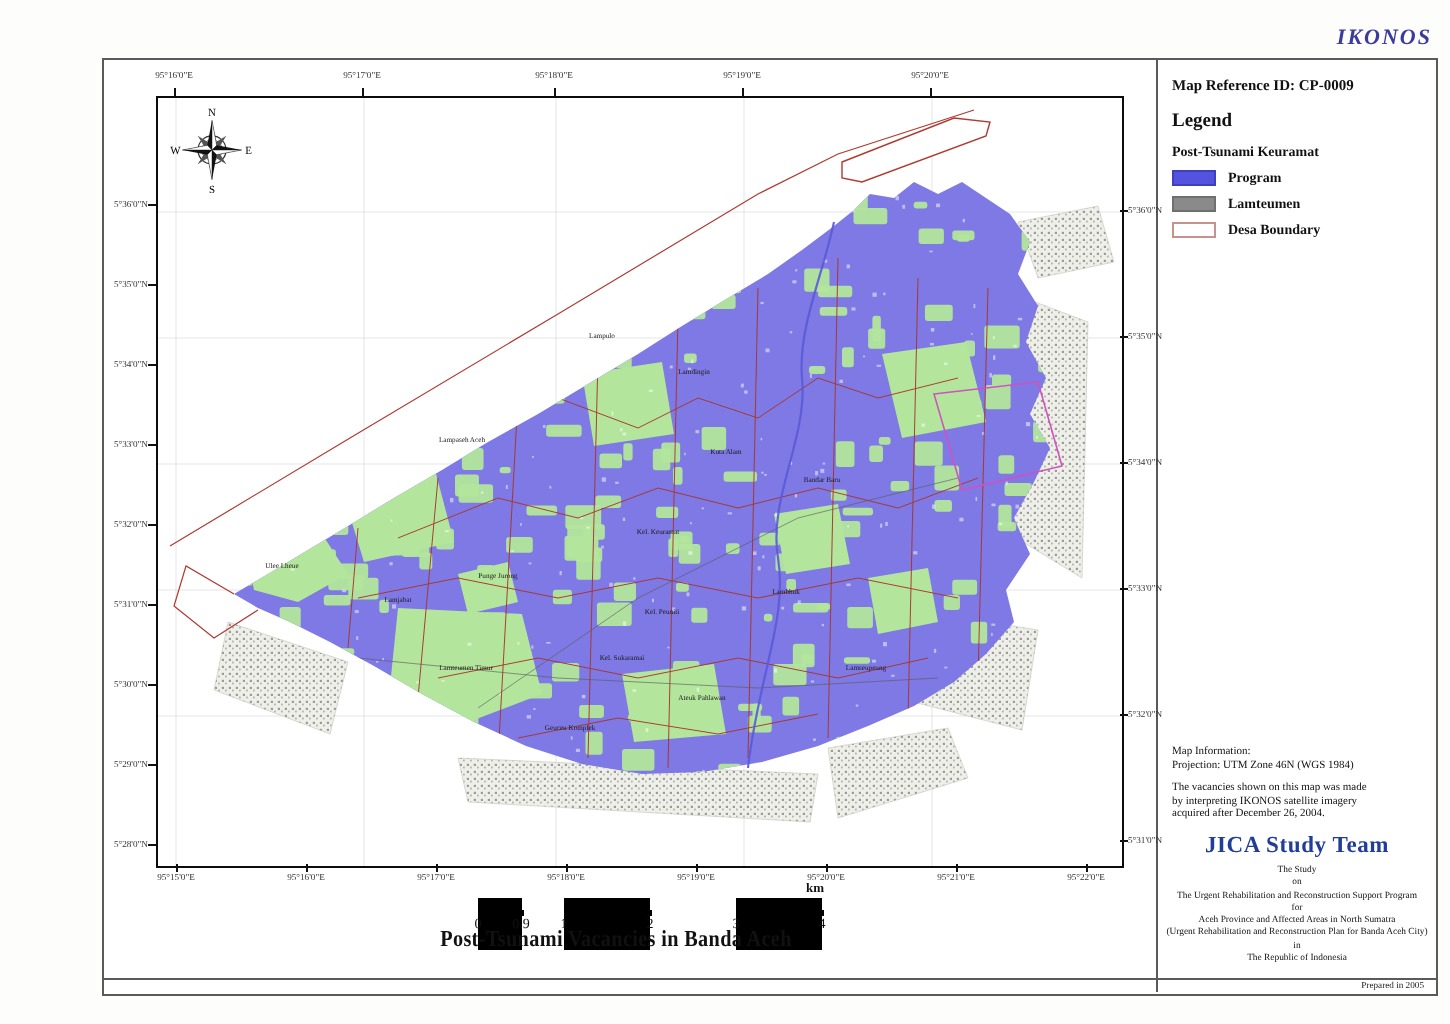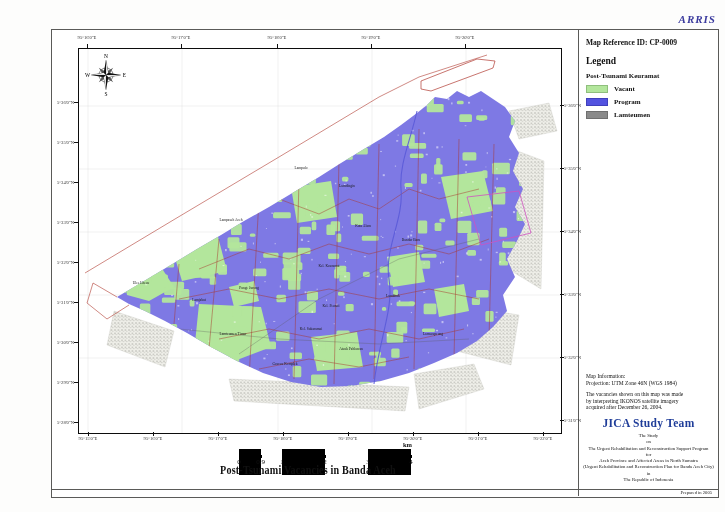--- a/index.html
+++ b/index.html
@@ -44,21 +44,21 @@
   .credits{position:absolute;left:0;top:404px;width:139px;text-align:center;font-size:4.7px;line-height:6.3px;}
   .credit-line{white-space:nowrap;}
   .prepared{left:560px;top:490px;width:155px;text-align:right;font-size:4.6px;color:#222;padding-right:3px;box-sizing:border-box;}
 </style>
 </head>
 <body>
 
 <div class="abs frame"></div>
 <div class="abs divider-v"></div>
 <div class="abs strip-line"></div>
-<div class="abs arris">ARRIS</div>
+<div class="abs arris">IKONOS</div>
 
 <div class="abs neatline">
 <svg id="mapsvg" width="482" height="384" viewBox="0 0 482 384">
   <defs>
     <clipPath id="landClip">
           <path id="landShape2" d="M38,248 L55,238 L75,226 L95,214 L118,200 L142,186 L165,172 L190,158 L215,143 L240,128 L262,114 L285,100 L305,88 L322,76 L338,64 L348,56 L356,48 L368,50 L378,42 L390,48 L402,42 L414,50 L426,58 L436,72 L430,88 L440,104 L434,122 L444,140 L436,158 L446,175 L438,192 L428,210 L436,228 L424,246 L428,262 L414,278 L398,292 L378,304 L355,314 L330,324 L302,332 L272,337 L242,338 L212,333 L184,324 L158,312 L132,298 L108,284 L86,272 L66,262 L50,255 Z"></path>
         </clipPath>
     <pattern id="bldg" width="3.5" height="3.5" patternUnits="userSpaceOnUse">
       <rect width="3.5" height="3.5" fill="#efefe9"></rect>
       <rect x="0.4" y="0.4" width="1.1" height="1.1" fill="#9c9c96"></rect>
@@ -786,30 +786,30 @@
 <div class="abs sb-unit">km</div>
 
 <div class="abs map-title">Post-Tsunami Vacancies in Banda Aceh</div>
 
 <div class="abs panel">
   <div class="map-ref">Map Reference ID: CP-0009</div>
   <div class="legend-title">Legend</div>
   <div class="legend-sub">Post-Tsunami Keuramat</div>
   <div class="legend-items" id="legendItems">
       <div class="leg-item">
-        <div class="leg-swatch" style="background: rgb(179, 230, 156); border-color: rgb(143, 191, 125);"></div>
-        <div class="leg-label">Vacant</div>
-      </div>
-      <div class="leg-item">
         <div class="leg-swatch" style="background: rgb(83, 83, 224); border-color: rgb(64, 64, 187);"></div>
         <div class="leg-label">Program</div>
       </div>
       <div class="leg-item">
         <div class="leg-swatch" style="background: rgb(138, 138, 138); border-color: rgb(111, 111, 111);"></div>
         <div class="leg-label">Lamteumen</div>
+      </div>
+      <div class="leg-item">
+        <div class="leg-swatch" style="background: rgb(255, 255, 255); border-color: rgb(201, 145, 142);"></div>
+        <div class="leg-label">Desa Boundary</div>
       </div>
     </div>
   <div class="map-info">
     <div>Map Information:</div>
     <div>Projection: UTM Zone 46N (WGS 1984)</div>
   </div>
   <div class="map-note" id="mapNote">
       <div>The vacancies shown on this map  was made</div>
       <div>by interpreting IKONOS satellite imagery</div>
       <div>acquired after December 26, 2004.</div>

